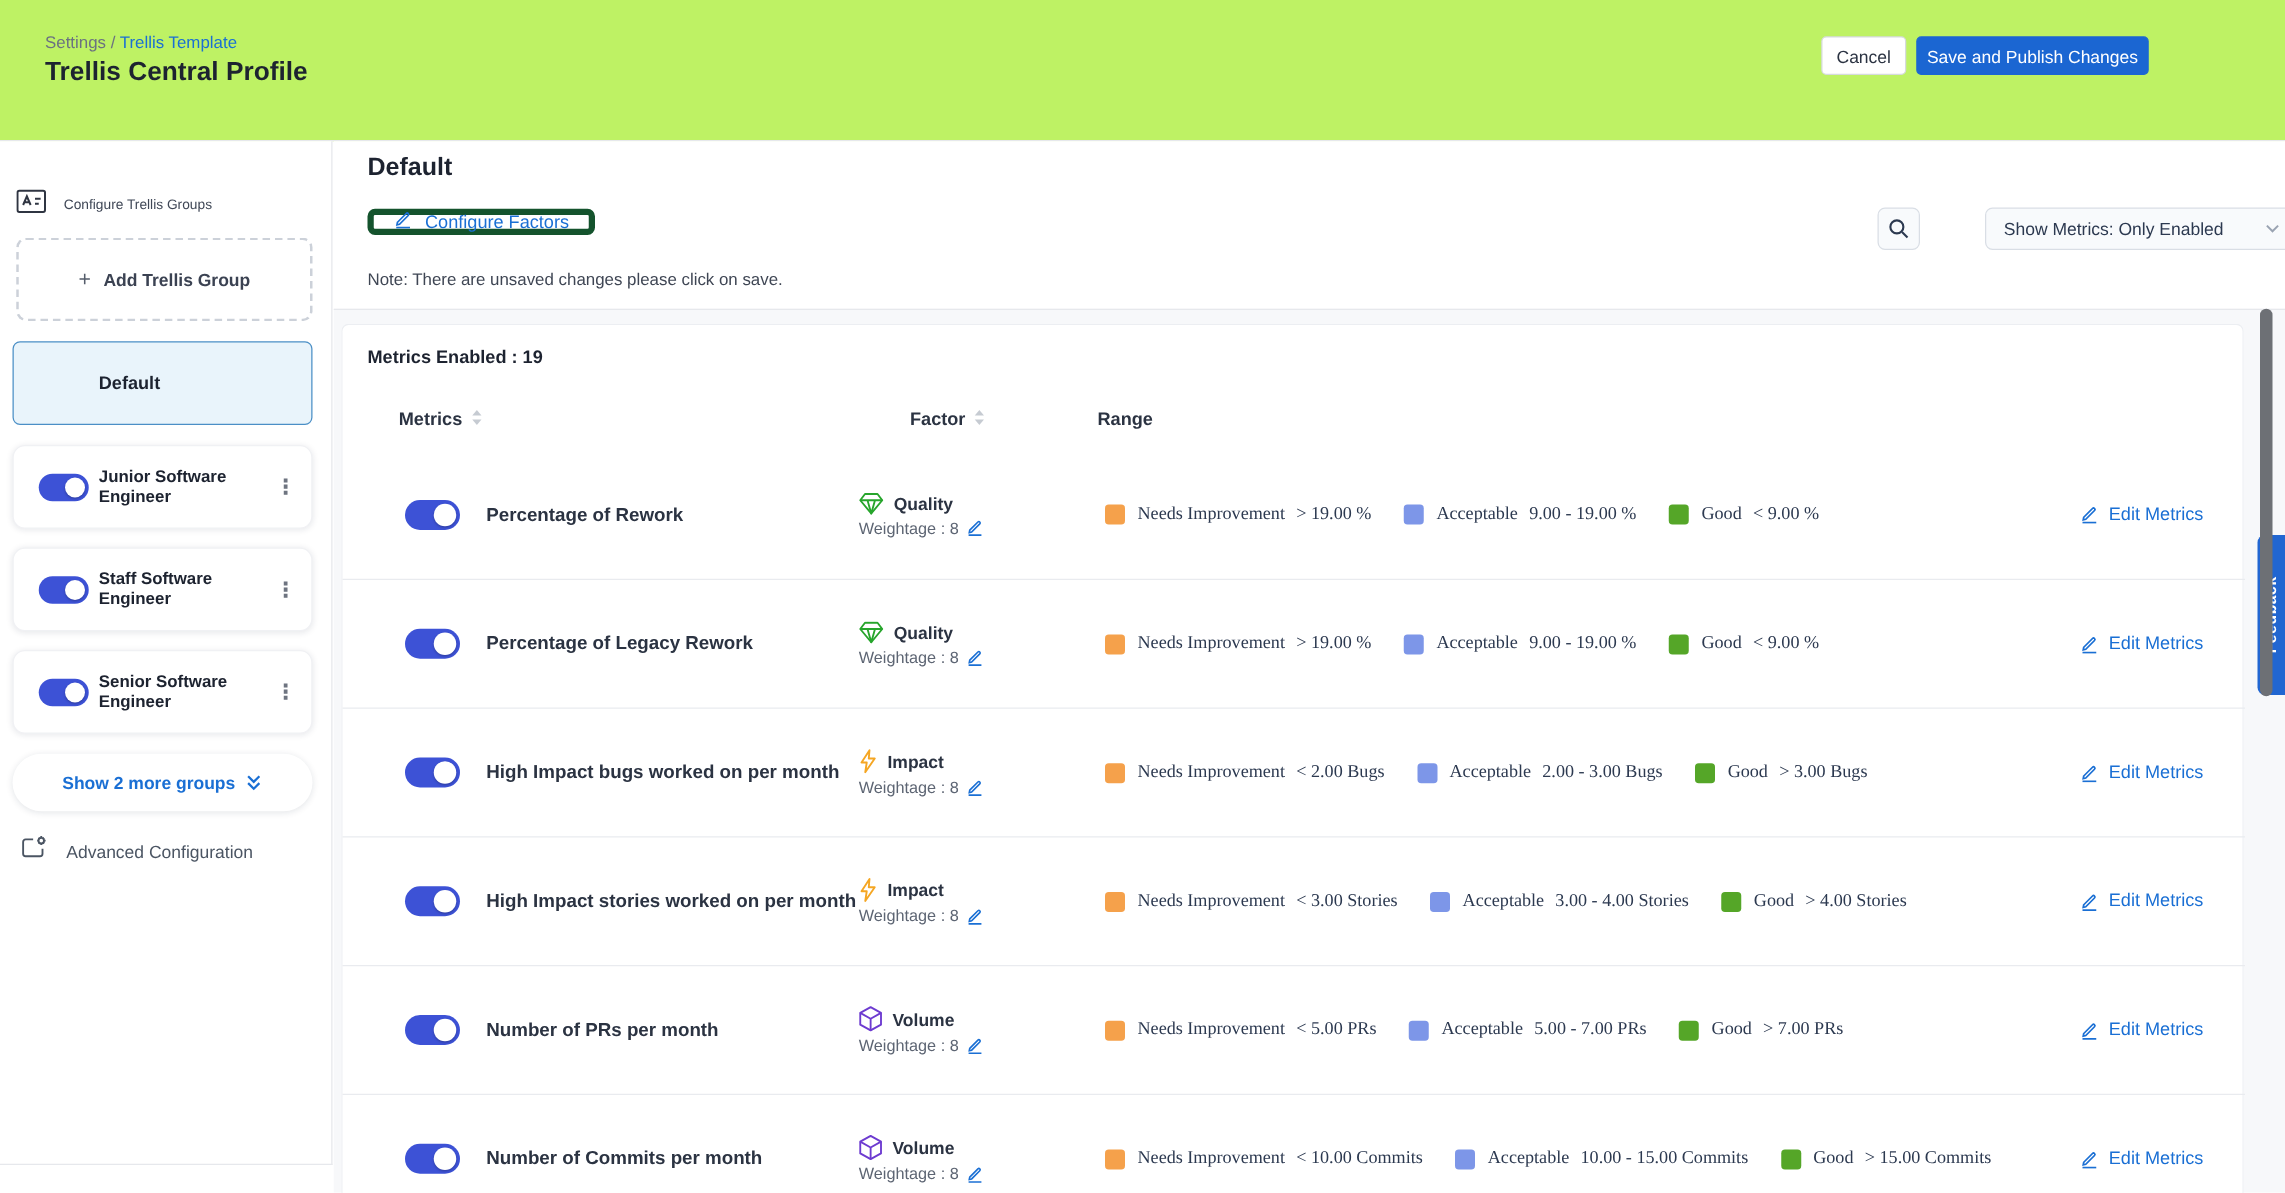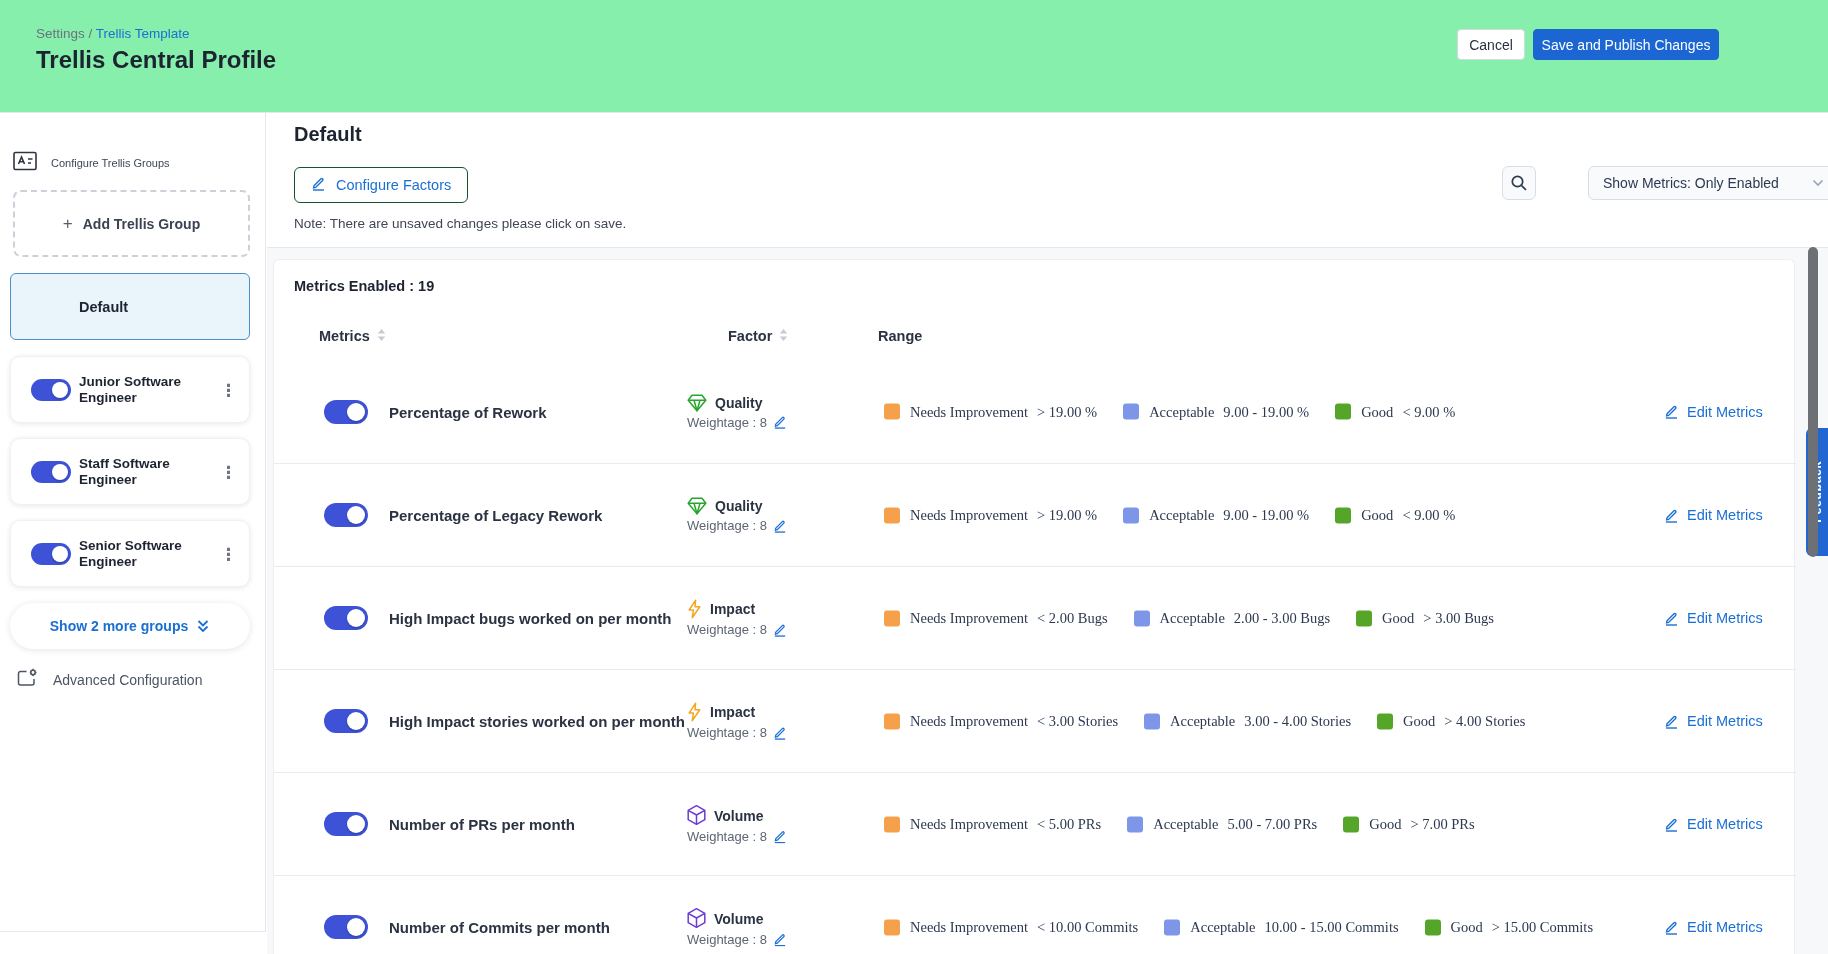--- a/index.html
+++ b/index.html
@@ -1,25 +1,25 @@
 <!DOCTYPE html>
 <html><head>
 <meta charset="utf-8">
 <style>
   * { margin:0; padding:0; box-sizing:border-box; }
   html,body { width:1828px; height:954px; overflow:hidden; background:#fff;
     font-family:"Liberation Sans","DejaVu Sans",sans-serif; color:#2b3342; }
   .abs { position:absolute; }
 
   
-  #topbar { position:absolute; left:0; top:0; width:1828px; height:113px; background:#86efac;
+  #topbar { position:absolute; left:0; top:0; width:1828px; height:113px; background:#bef264;
     border-bottom:1px solid #e6e8ec; }
   #breadcrumb { position:absolute; left:36px; top:26px; font-size:13.5px; color:#6b7280; }
   #breadcrumb .crumb-link { color:#1a6fd4; cursor:pointer; }
-  #page-title { position:absolute; left:36px; top:46px; font-size:24px; font-weight:bold; color:#1d2330; }
+  #page-title { position:absolute; left:36px; top:46px; font-size:21px; font-weight:bold; color:#1d2330; }
   .btn { display:flex; align-items:center; justify-content:center; border-radius:4px;
     font-size:14px; cursor:pointer; }
   #cancel-btn { left:1457px; top:29px; width:68px; height:31px; background:#fff;
     border:1px solid #d6dade; color:#2b3342; }
   #save-btn { left:1533px; top:29px; width:186px; height:31px; background:#1b66d2;
     color:#fff; border:1px solid #1b66d2; }
 
   
   #sidebar { position:absolute; left:0; top:113px; width:266px; height:819px; background:#fff;
     border-right:1px solid #e6e8ec; border-bottom:1px solid #e6e8ec; }
@@ -51,22 +51,22 @@
   
   .toggle { width:40px; height:22px; border-radius:11px; background:#3d52d6; position:relative; cursor:pointer; }
   .toggle .knob { position:absolute; right:3px; top:3px; width:16px; height:16px; border-radius:50%;
     background:#fff; box-shadow:0 1px 2px rgba(0,0,0,.25); }
   .toggle.lg { width:44px; height:24px; border-radius:12px; }
   .toggle.lg .knob { width:18px; height:18px; }
 
   
   #main { position:absolute; left:267px; top:113px; width:1561px; height:841px; background:#fff; }
   #group-title { position:absolute; left:27px; top:10px; font-size:20px; font-weight:bold; color:#1d2330; }
-  #configure-factors { position:absolute; left:27px; top:54px; height:36px; padding:0 16px;
-    border:1px solid #14532d; border-radius:6px; display:flex; align-items:center; gap:10px;
+  #configure-factors { position:absolute; left:27px; top:54px; height:21px; padding:0 16px;
+    border:5px solid #14532d; border-radius:6px; display:flex; align-items:center; gap:10px;
     color:#1a6fd4; font-size:14.5px; background:#fff; cursor:pointer; }
   #note-text { position:absolute; left:27px; top:103px; font-size:13.5px; color:#3f4654; }
   #search-btn { position:absolute; left:1235px; top:53px; width:34px; height:34px; background:#f8fafc;
     border:1px solid #d9dee5; border-radius:6px; display:flex; align-items:center; justify-content:center; cursor:pointer; }
   #metrics-filter { position:absolute; left:1296px; top:53px; width:247px; height:34px; background:#f8fafc;
     border:1px solid #d9dee5; border-radius:6px; display:flex; align-items:center; cursor:pointer;margin-left:25px; }
   #metrics-filter .val { margin-left:14px; font-size:14px; color:#2c3950; flex:1; }
   #metrics-filter .chev { margin-right:10px; display:flex; }
 
   #main-body { position:absolute; left:0; top:134px; width:1561px; height:707px; background:#f7f8fa;

